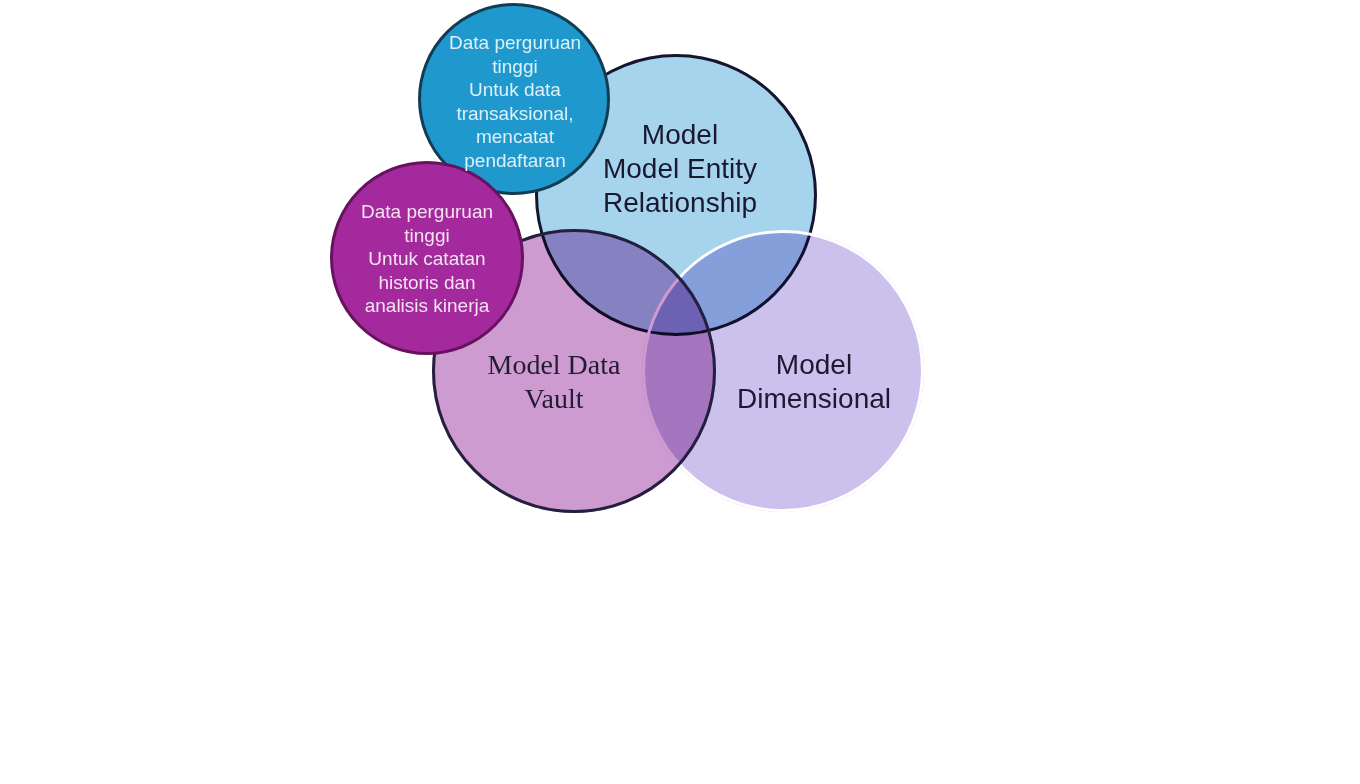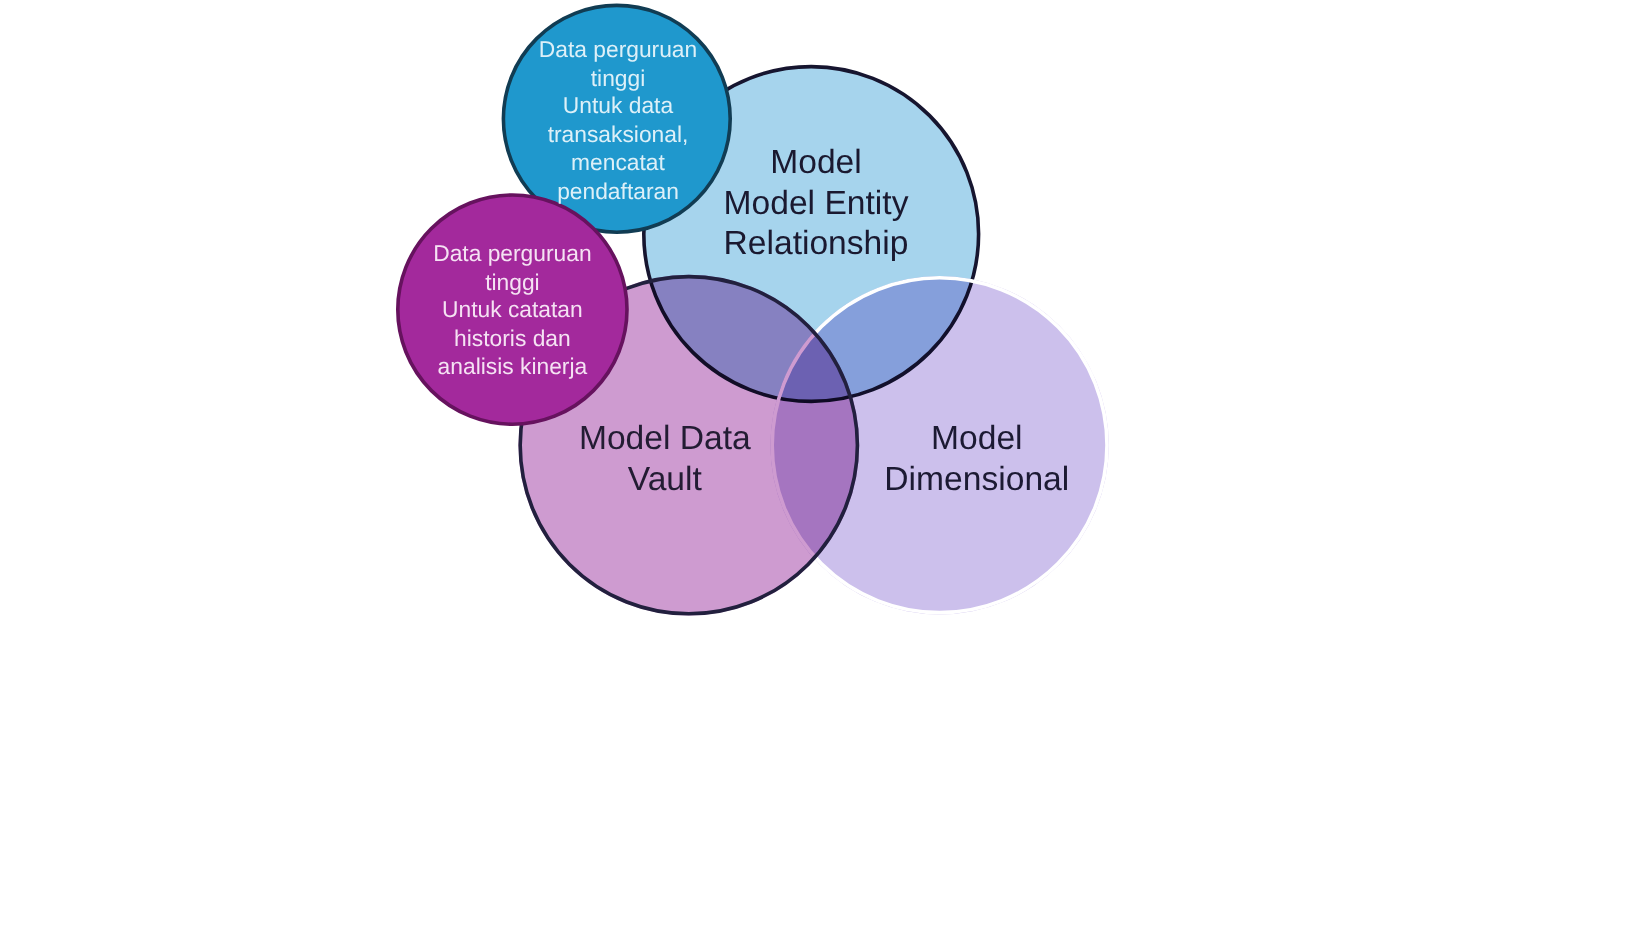--- a/index.html
+++ b/index.html
@@ -66,20 +66,21 @@
   }
   .label-er {
     left: 680px; top: 169px;
     font-size: 28px; line-height: 34px;
     color: var(--er_model-text);
   }
   .label-vault {
     left: 554px; top: 382px;
     font-size: 28px; line-height: 34px;
     color: var(--data_vault-text);
+    font-family: Liberation Serif, serif;
   }
   .label-dimensional {
     left: 814px; top: 382px;
     font-size: 28px; line-height: 34px;
     color: var(--dimensional-text);
   }
   .label-transactional {
     left: 515px; top: 101px;
     font-size: 19px; line-height: 23.5px;
     color: var(--transactional-text);

